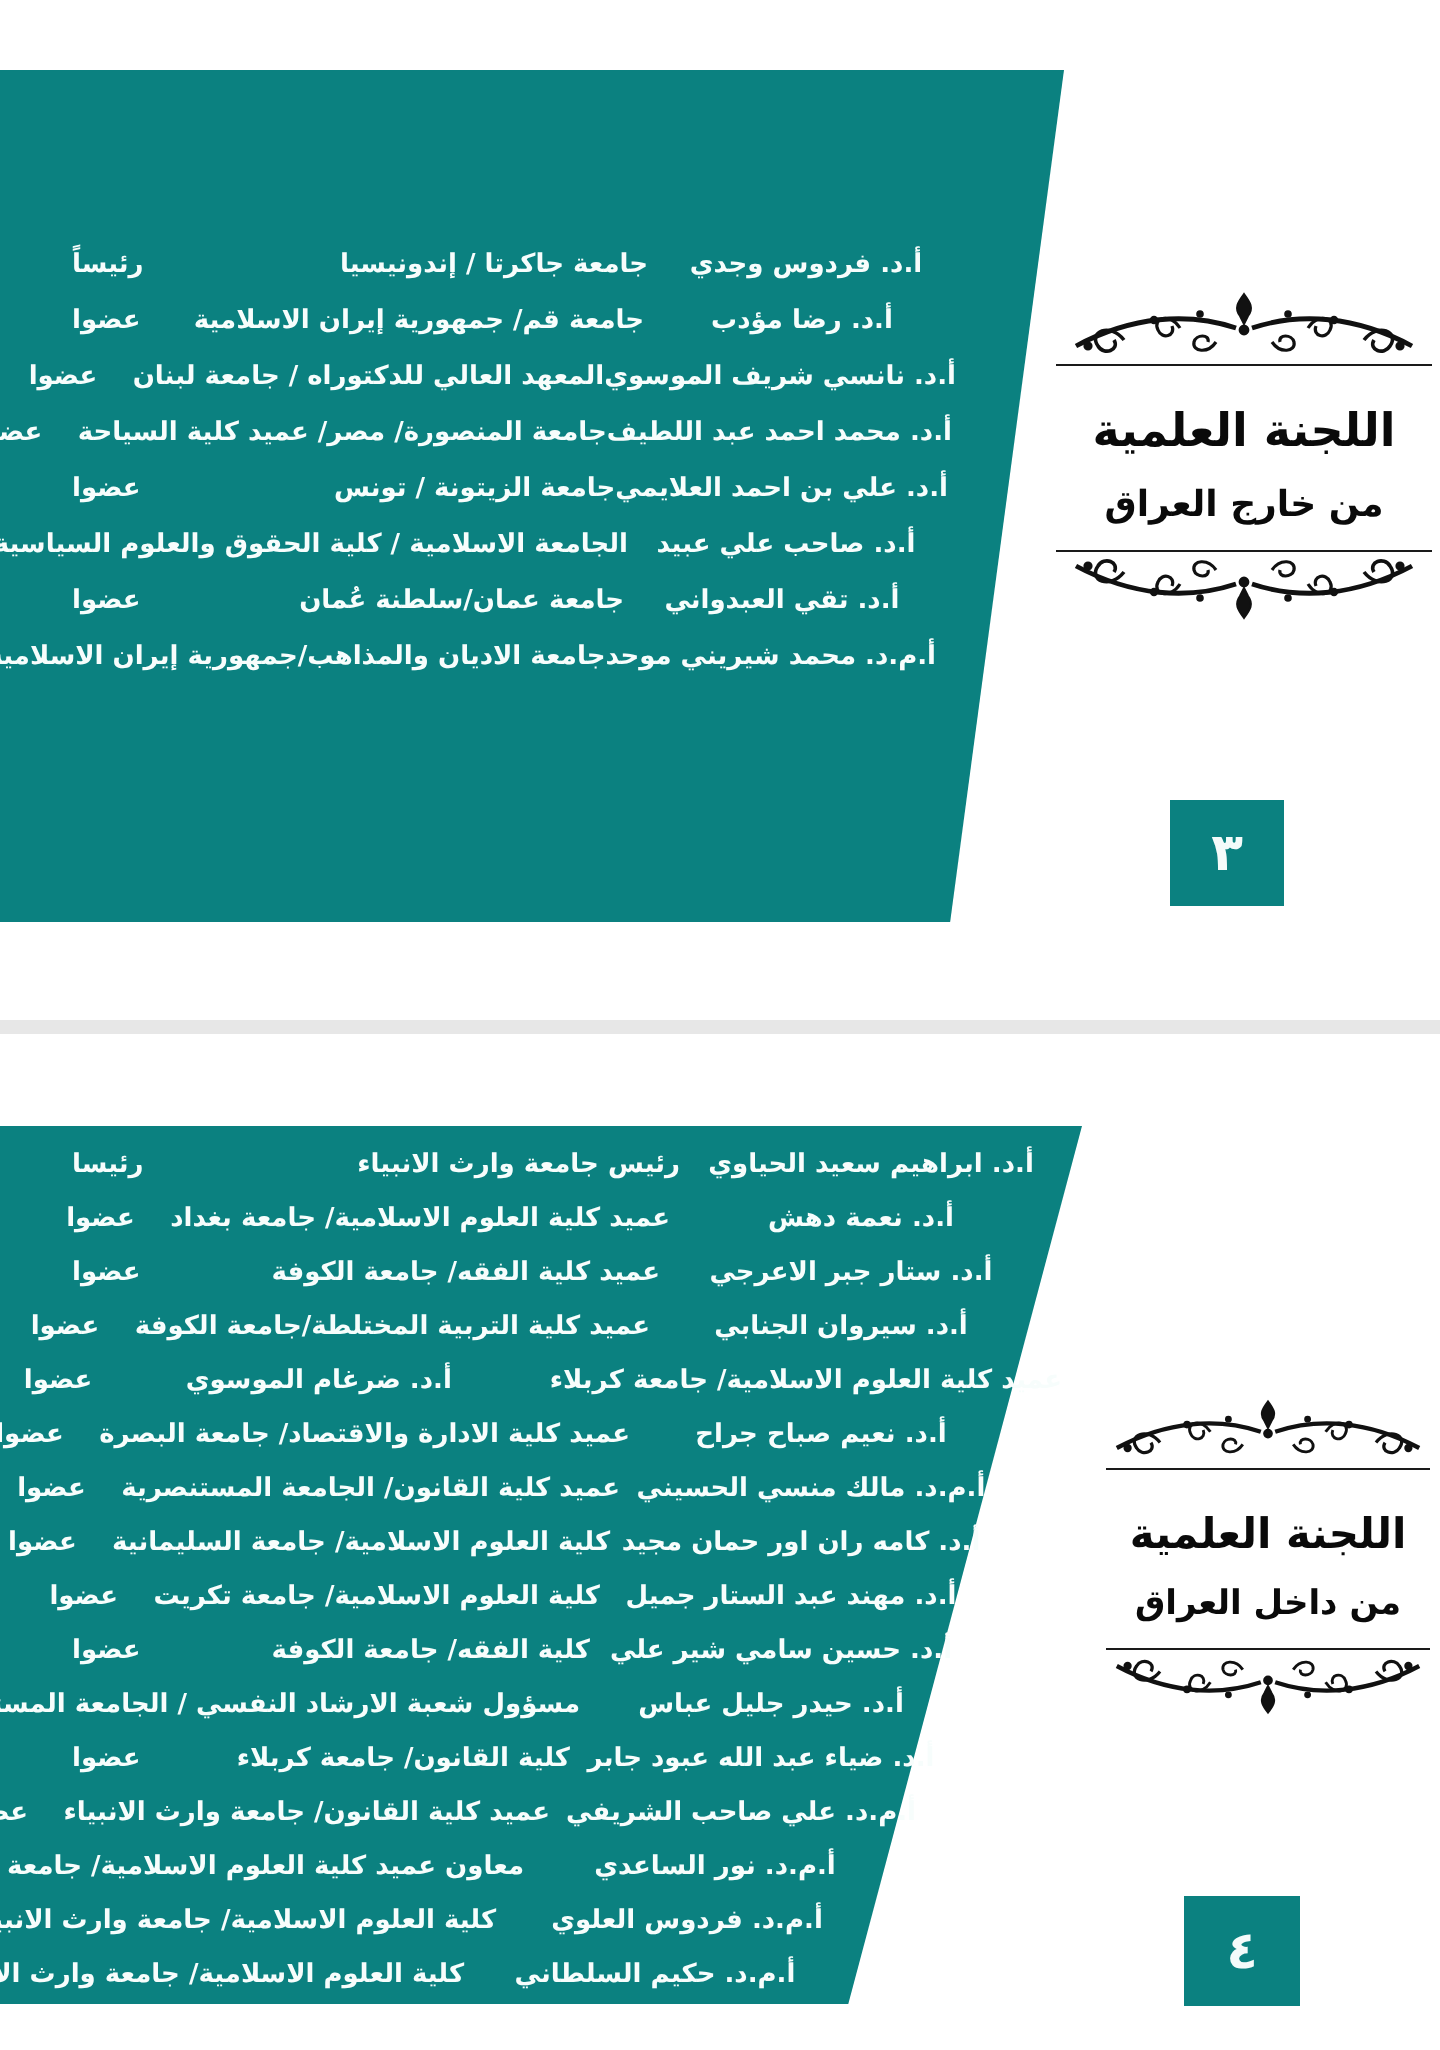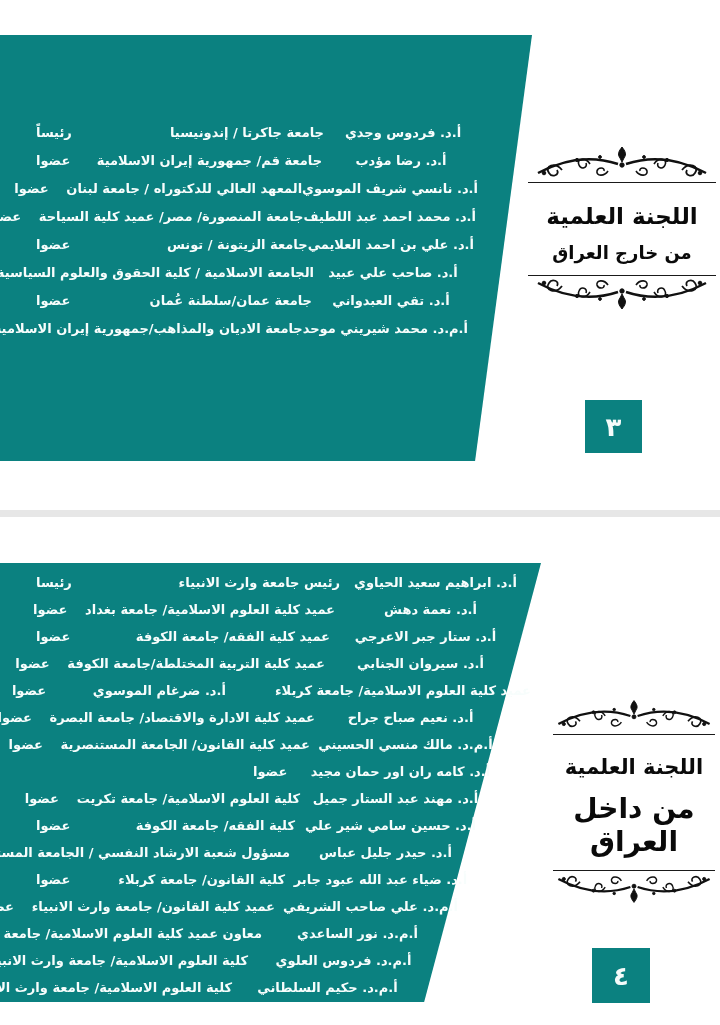--- a/index.html
+++ b/index.html
@@ -23,21 +23,21 @@
   .rows-bottom .name{flex:0 0 191px;}
   .affil{flex:1;text-align:right;}
   .role{flex:0 0 52px;text-align:left;}
   
   .hdr{position:absolute;text-align:center;color:#0a0a0a;}
   .hdr-top{left:528px;top:146px;width:188px;}
   .hdr-bottom{left:553px;top:698px;width:162px;}
   .hdr .line1{font-weight:bold;font-size:23px;margin-top:20px;}
   .hdr .line2{font-weight:bold;font-size:18px;margin-top:13px;}
   .hdr-bottom .line1{font-size:21px;}
-  .hdr-bottom .line2{font-size:28px;}
+  .hdr-bottom .line2{font-size:17px;}
   .rule{border-top:1.6px solid #1a1a1a;margin:2px 0 0 0;}
   .orn{display:block;width:100%;height:34px;}
   .orn-flip{transform:scaleY(-1);}
   .hdr .rule-bottom{margin-top:12px;}
   
   .pagenum{position:absolute;background:#0b8180;color:#f4fbfa;font-weight:bold;
            display:flex;align-items:center;justify-content:center;font-size:26px;}
   .pn3{left:585px;top:400px;width:57px;height:53px;}
   .pn4{left:592px;top:948px;width:58px;height:55px;}
   
@@ -170,20 +170,21 @@
         <span class="cell affil">عميد كلية الادارة والاقتصاد/ جامعة البصرة</span>
         <span class="cell role">عضوا</span>
       </div>
       <div class="row">
         <span class="cell name" style="padding-right:30px">أ.م.د. مالك منسي الحسيني</span>
         <span class="cell affil">عميد كلية القانون/ الجامعة المستنصرية</span>
         <span class="cell role">عضوا</span>
       </div>
       <div class="row">
         <span class="cell name" style="padding-right:35px">أ.د. كامه ران اور حمان مجيد</span>
+        <span class="cell affil">كلية العلوم الاسلامية/ جامعة السليمانية</span>
         <span class="cell role">عضوا</span>
       </div>
       <div class="row">
         <span class="cell name" style="padding-right:40px">أ.د. مهند عبد الستار جميل</span>
         <span class="cell affil">كلية العلوم الاسلامية/ جامعة تكريت</span>
         <span class="cell role">عضوا</span>
       </div>
       <div class="row">
         <span class="cell name" style="padding-right:45px">أ.د. حسين سامي شير علي</span>
         <span class="cell affil">كلية الفقه/ جامعة الكوفة</span>

